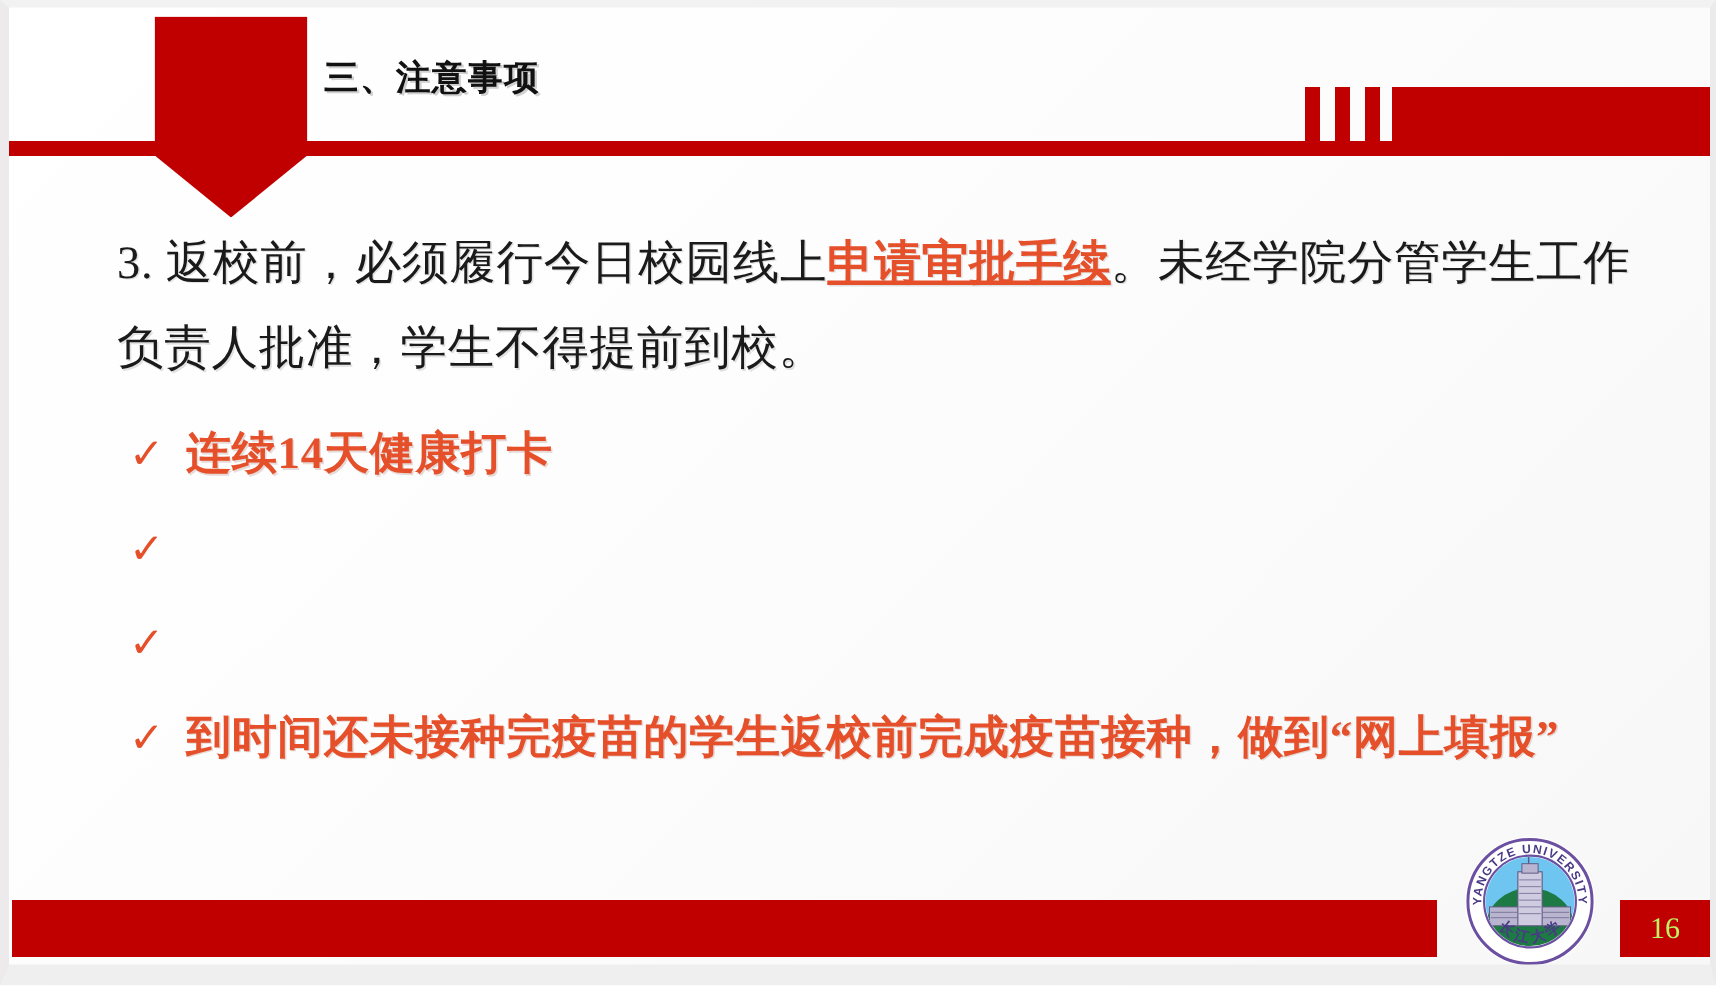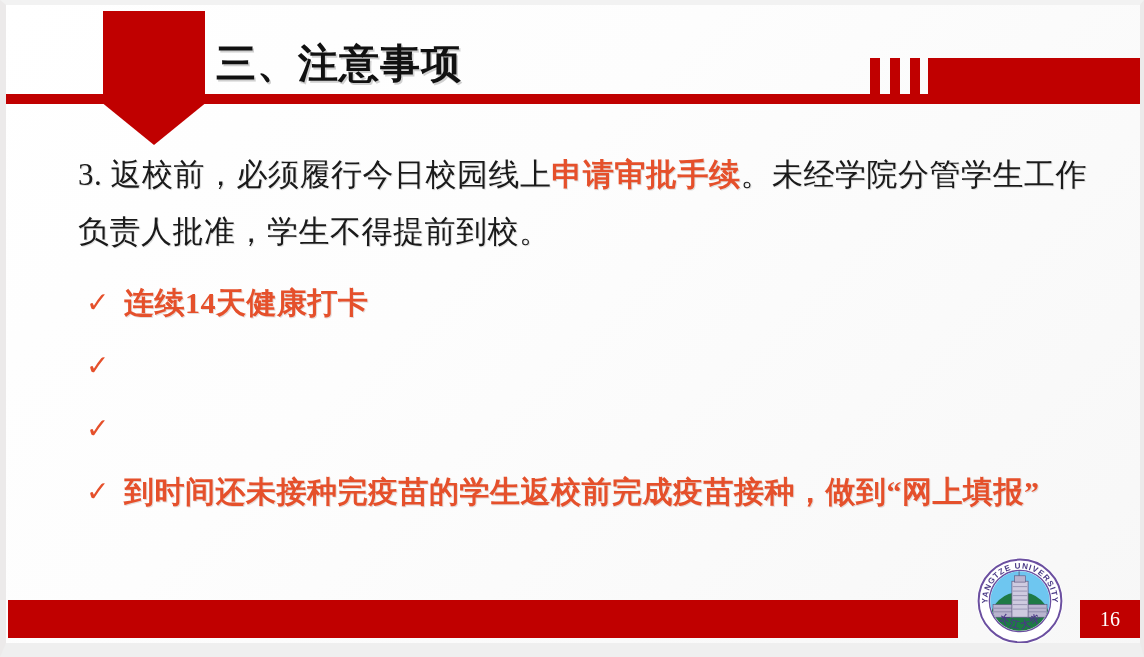--- a/index.html
+++ b/index.html
@@ -46,21 +46,21 @@
     width: 102px;
     height: 134px;
     background: #C00000;
     -webkit-clip-path: polygon(0 0, 100% 0, 100% 69%, 100% 69%, 50% 100%, 0 69%);
     clip-path: polygon(0 0, 100% 0, 100% 69%, 50% 100%, 0 69%);
   }
   #title {
     position: absolute;
     left: 216px;
     top: 36px;
-    font-size: 40px;
+    font-size: 23px;
     font-weight: bold;
     color: #111111;
     letter-spacing: 1px;
     text-shadow: 1.5px 1.5px 0 rgba(170,170,170,0.55);
     white-space: nowrap;
   }
   
   #deco-bars {
     position: absolute;
     top: 58px;
@@ -95,20 +95,21 @@
     font-size: 31px;
     line-height: 57px;
     font-family: "Liberation Serif", "DejaVu Serif", serif;
     letter-spacing: 0.5px;
     text-shadow: 1px 1px 0 rgba(195,195,195,0.5);
     margin: 0;
   }
   .para .hl {
     color: #E5502B;
     font-weight: bold;
+    text-decoration: underline;
   }
 
   #bullets {
     margin-top: 14px;
   }
   .bullet {
     display: flex;
     align-items: flex-start;
     color: #E5502B;
     margin-bottom: 6px;
@@ -143,21 +144,21 @@
     height: 38px;
     background: #C00000;
   }
   #page-badge {
     position: absolute;
     left: 1080px;
     top: 600px;
     width: 60px;
     height: 38px;
     background: #C00000;
-    color: #ffffff;
+    color: #bef264;
     font-size: 20px;
     display: flex;
     align-items: center;
     justify-content: center;
     font-family: "Liberation Serif", "DejaVu Serif", serif;
   }
 
   
   #seal {
     position: absolute;

